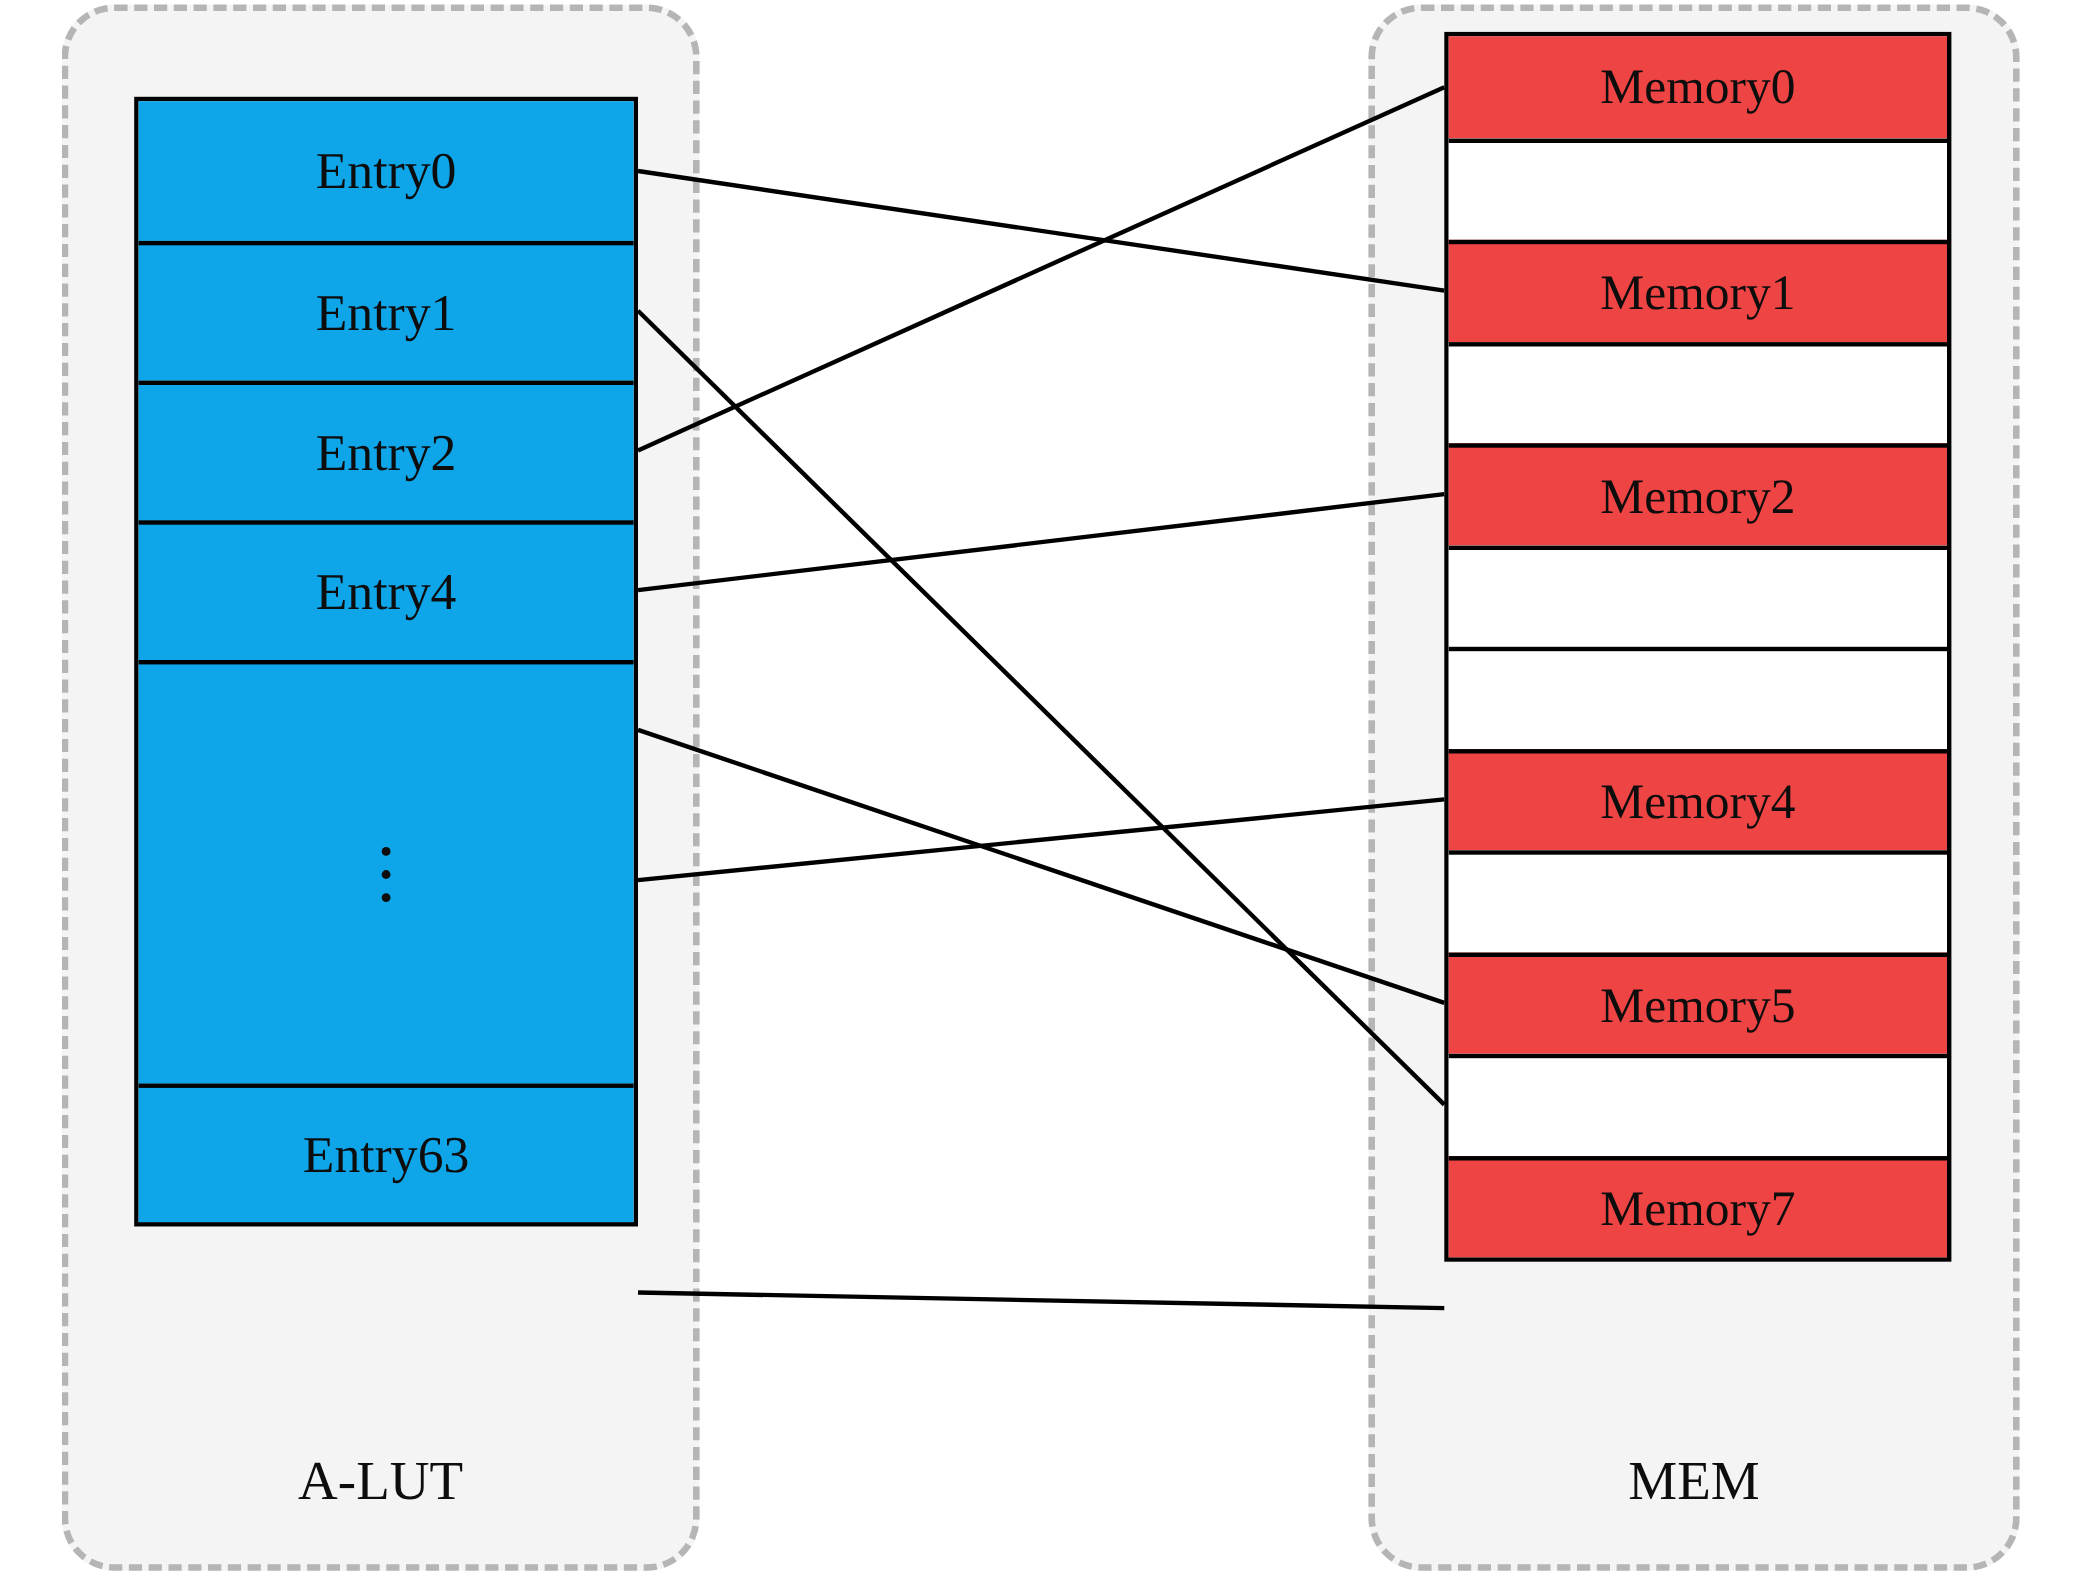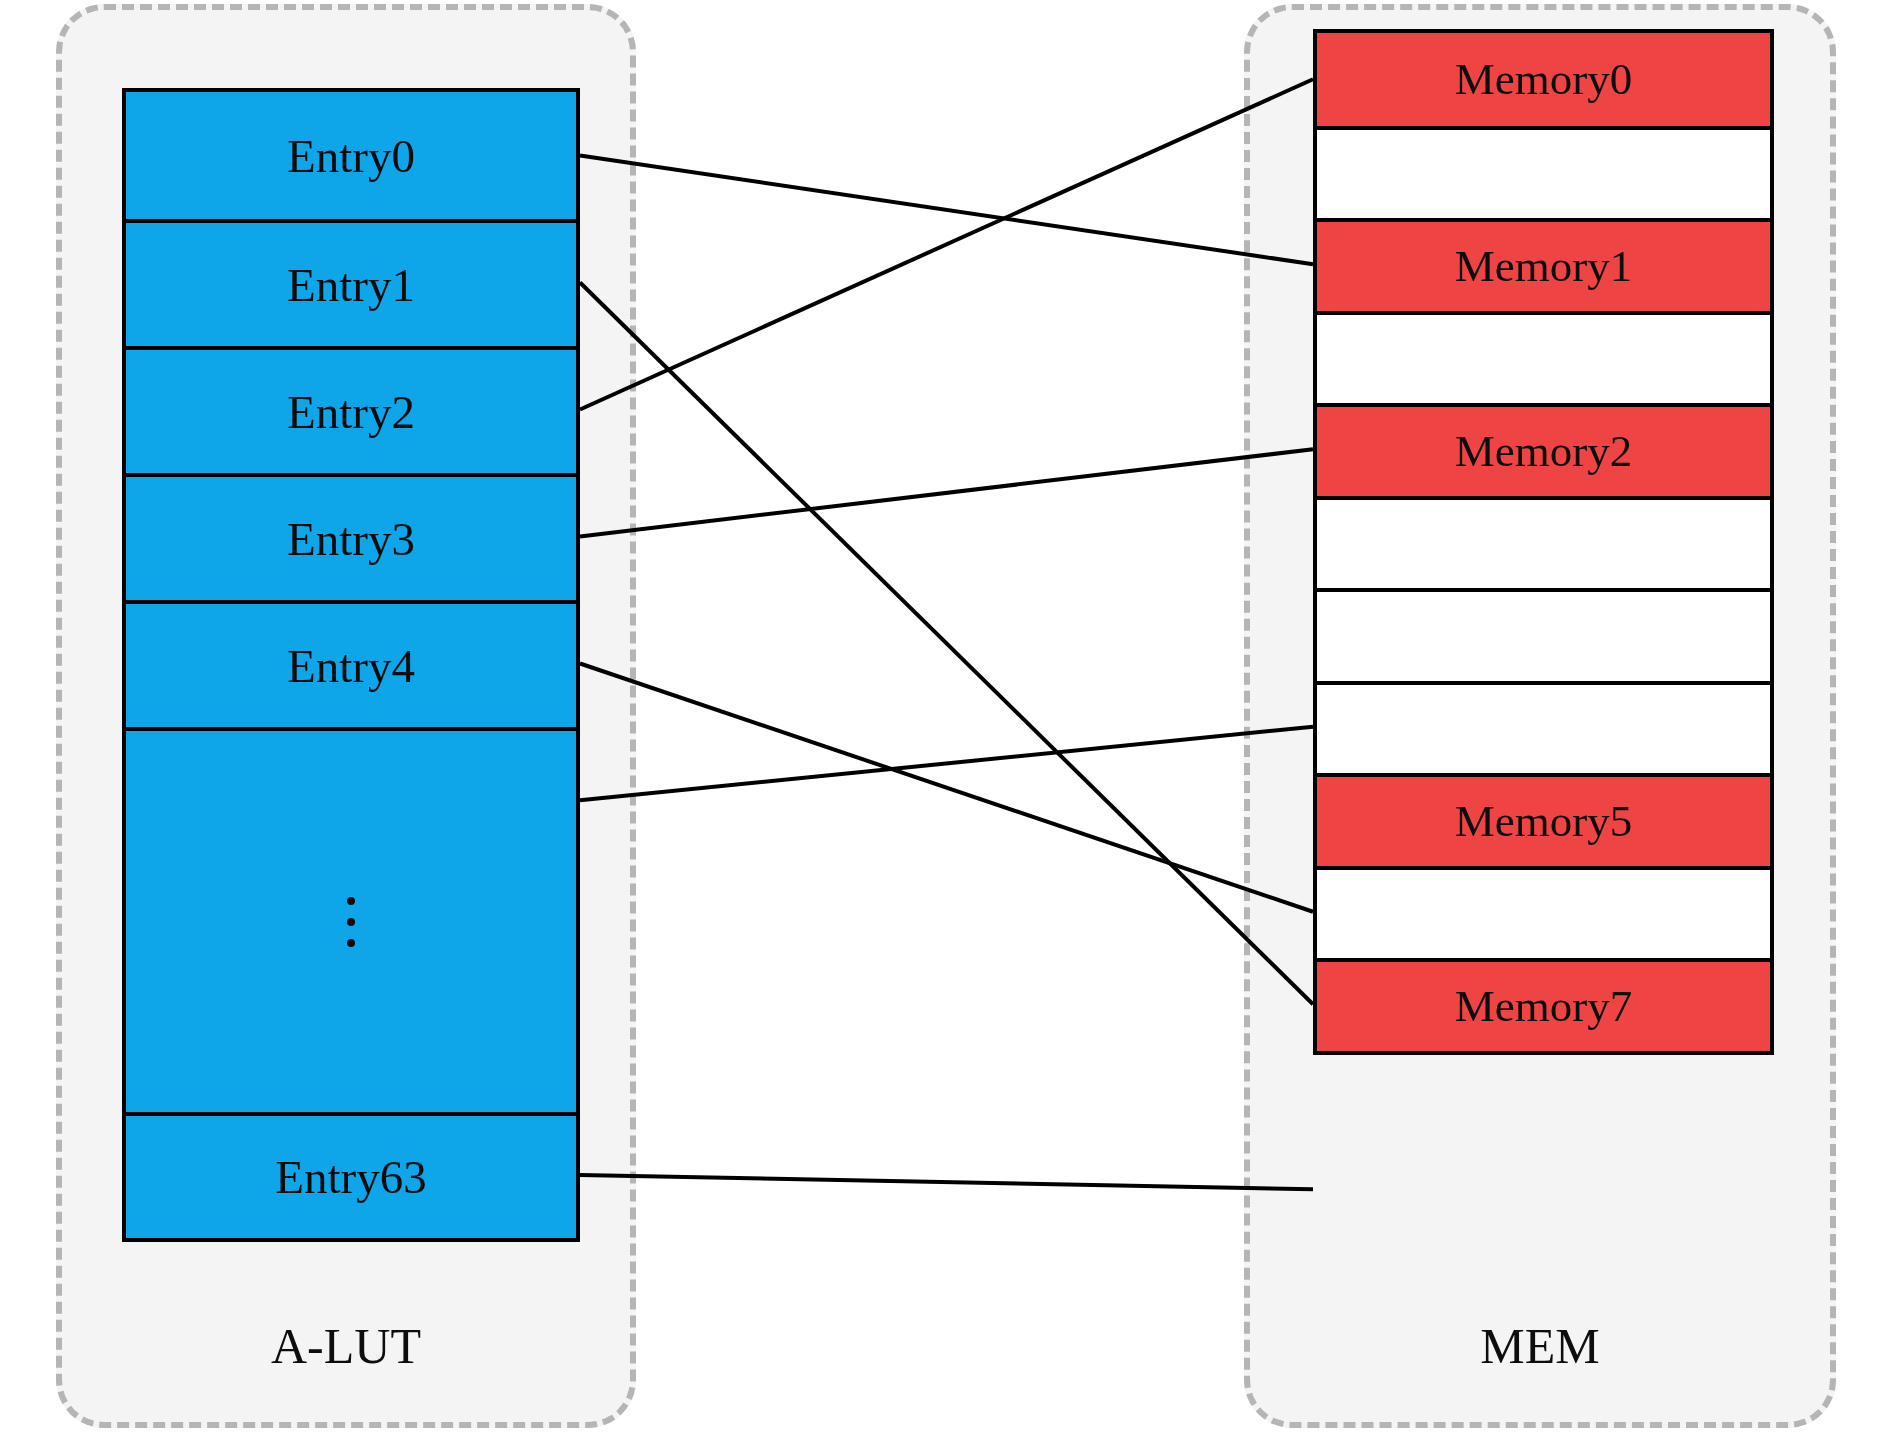--- a/index.html
+++ b/index.html
@@ -101,23 +101,20 @@
       <div class="row">
         <span>Entry0</span>
       </div>
       <div class="row">
         <span>Entry1</span>
       </div>
       <div class="row">
         <span>Entry2</span>
       </div>
       <div class="row">
-        <span>Entry3</span>
-      </div>
-      <div class="row">
         <span>Entry4</span>
       </div>
       <div class="row ellipsis-row">
         <span class="vdots">
           <i></i>
           <i></i>
           <i></i>
         </span>
       </div>
       <div class="row last-row">
@@ -131,20 +128,23 @@
       <div class="row"></div>
       <div class="row filled">
         <span>Memory1</span>
       </div>
       <div class="row"></div>
       <div class="row filled">
         <span>Memory2</span>
       </div>
       <div class="row"></div>
       <div class="row"></div>
+      <div class="row filled">
+        <span>Memory4</span>
+      </div>
       <div class="row"></div>
       <div class="row filled">
         <span>Memory5</span>
       </div>
       <div class="row"></div>
       <div class="row filled">
         <span>Memory7</span>
       </div>
     </div>
 

